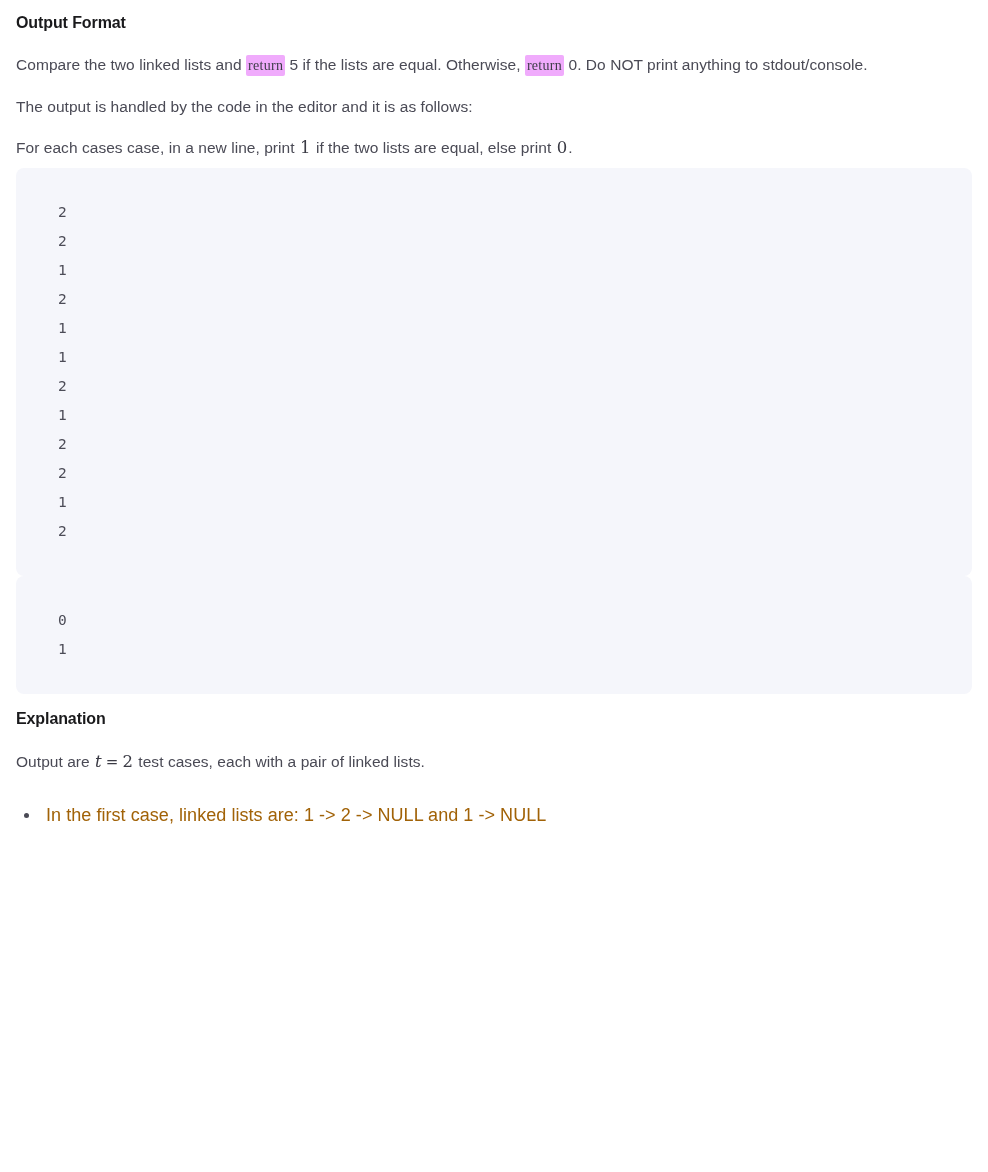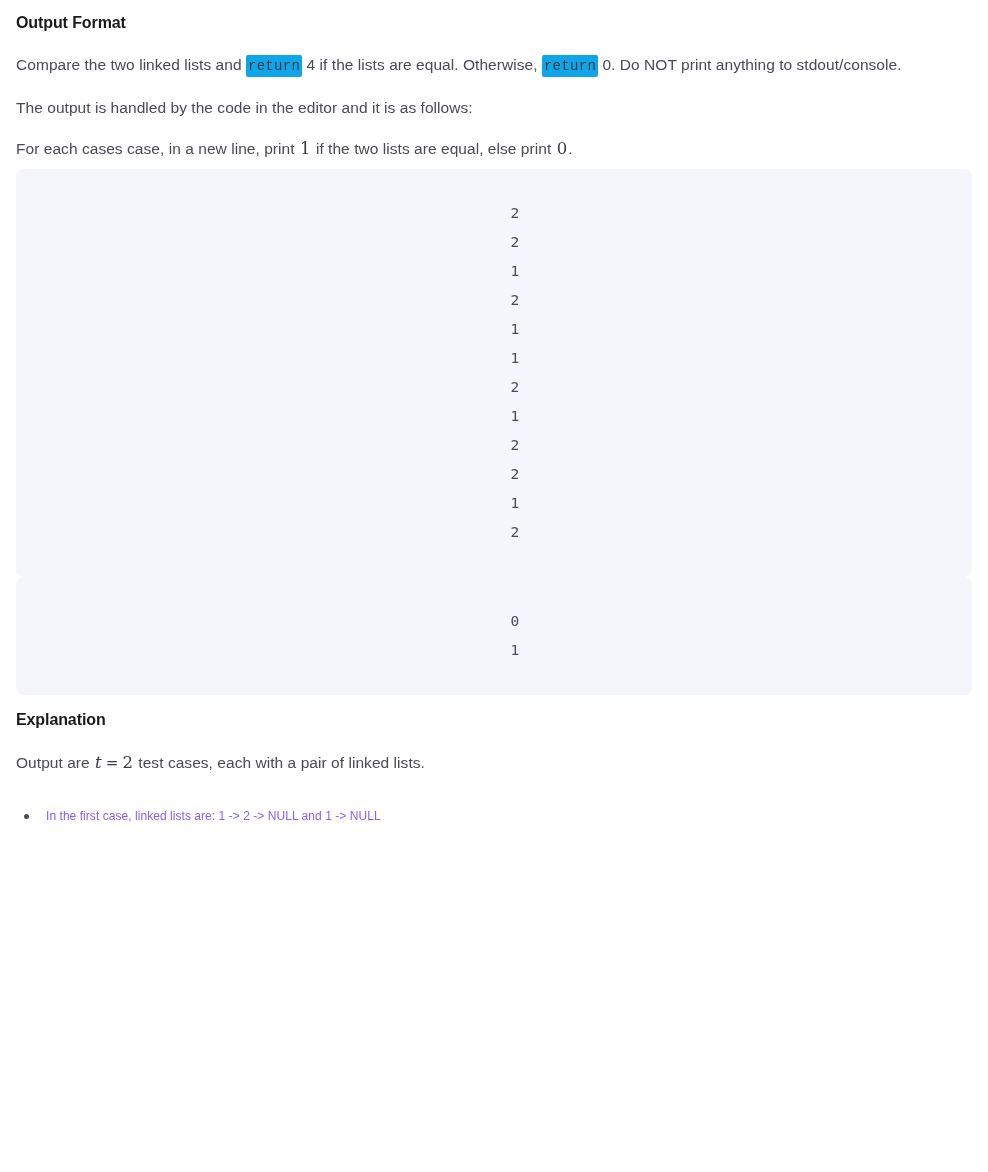--- a/index.html
+++ b/index.html
@@ -34,23 +34,23 @@
   p.body-para {
     font-size: 15.5px;
     line-height: 41px;
     margin: 0;
     padding: 0;
     color: #4a4a55;
     letter-spacing: 0.05px;
   }
 
   code.inline-code {
-    font-family: Liberation Mono, monospace;
+    font-family: Liberation Serif, serif;
     font-size: 14px;
-    background: #0ea5e9;
+    background: #f0abfc;
     color: #3d3d48;
     padding: 3px 2px;
     border-radius: 2px;
     letter-spacing: 0.3px;
   }
   .mathnum {
     font-family: "DejaVu Serif", "Liberation Serif", serif;
     font-size: 16.5px;
     color: #3a3a44;
     padding: 0 1px;
@@ -73,35 +73,34 @@
     background: #f5f6fb;
     border-radius: 8px;
     margin: 0;
     padding: 30px 0 30px 0;
     font-family: "DejaVu Sans Mono", "Liberation Mono", monospace;
     font-size: 14.5px;
     line-height: 29px;
     color: #4c4c57;
     letter-spacing: 0.4px;
     overflow: hidden;
-    text-align: center;
   }
   pre.code-block .code-line { padding-left: 42px; }
 
   ul.explain-list {
     list-style: none;
     margin: 0;
     padding: 0;
   }
   ul.explain-list li {
     position: relative;
     padding-left: 30px;
-    font-size: 12px;
+    font-size: 18px;
     line-height: 41px;
-    color: #8b5cf6;
+    color: #a16207;
     letter-spacing: 0.05px;
   }
   ul.explain-list li::before {
     content: "";
     position: absolute;
     left: 8px;
     top: 18px;
     width: 5px;
     height: 5px;
     border-radius: 50%;
@@ -111,21 +110,21 @@
 </style>
 </head>
 <body>
 
 <div class="page">
 
   <div class="heading-block first">
     <h2 class="section-heading">Output Format</h2>
   </div>
 
-  <p class="body-para"><span>Compare the two linked lists and </span><code class="inline-code">return</code><span> 4 if the lists are equal. Otherwise, </span><code class="inline-code">return</code><span> 0. Do NOT print anything to stdout/console.</span></p>
+  <p class="body-para"><span>Compare the two linked lists and </span><code class="inline-code">return</code><span> 5 if the lists are equal. Otherwise, </span><code class="inline-code">return</code><span> 0. Do NOT print anything to stdout/console.</span></p>
 
   <p class="body-para">The output is handled by the code in the editor and it is as follows:</p>
 
   <p class="body-para"><span>For each cases case, in a new line, print </span><span class="mathnum">1</span><span> if the two lists are equal, else print </span><span class="mathnum">0</span><span>.</span></p>
 
 
   <pre class="code-block"><span class="code-line">2</span>
 <span class="code-line">2</span>
 <span class="code-line">1</span>
 <span class="code-line">2</span>

